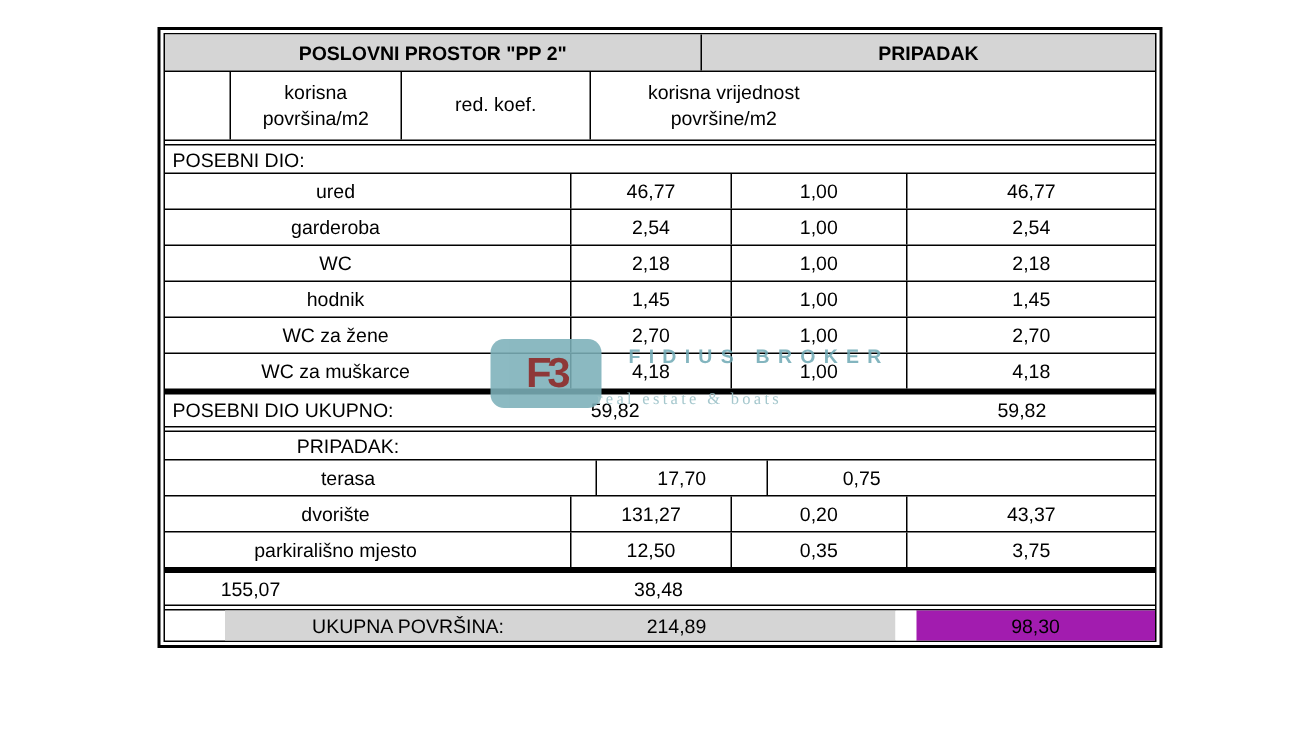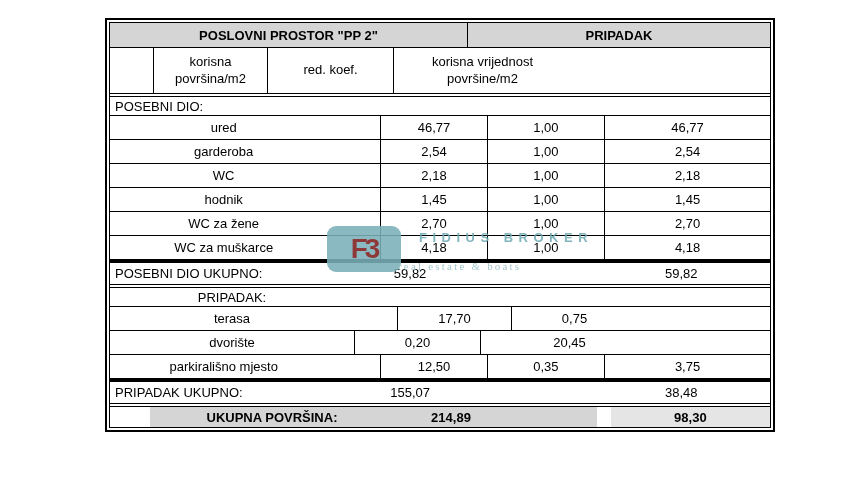--- a/index.html
+++ b/index.html
@@ -53,26 +53,26 @@
   .drow { height: 24px; border-top: 1px solid #000; }
 
   
   .total-row { height: 25px; border-top: 4px solid #000000; }
   .total-row .t1 { width: 244px; display: flex; align-items: center; padding-left: 5px; }
   .total-row .t2 { width: 114px; }
   .total-row .t3 { width: 126px; }
   .total-row .t4 { width: 178px; }
 
   
-  .grand { height: 24px; border-top: 4px double #000; font-weight: bold; padding-left: 40px; }
+  .grand { height: 24px; border-top: 4px double #000; font-weight: normal; padding-left: 40px; }
   .grand .gA { width: 477px; background: #d5d5d5; display: flex; }
   .grand .gA1 { width: 244px; }
   .grand .gA2 { width: 114px; }
   .grand .gGap { width: 15px; background: #ffffff; }
-  .grand .gB  { width: 170px; background: #e5e5e5; }
+  .grand .gB  { width: 170px; background: #a21caf; }
 
   
   .wm { position: absolute; pointer-events: none; }
   .wm-logo {
     left: 327px; top: 226px;
     width: 74px; height: 46px;
     background: #7cb0b9;
     border-radius: 9px;
     display: flex; align-items: center; justify-content: center;
     color: #7f1d1d;
@@ -178,32 +178,32 @@
       <span class="col1-span">PRIPADAK:</span>
     </div>
 
     <div class="frow drow">
       <div class="cell c1">terasa</div>
       <div class="cell c2">17,70</div>
       <div class="cell c3">0,75</div>
     </div>
     <div class="frow drow">
       <div class="cell c1">dvorište</div>
+      <div class="cell c2">131,27</div>
       <div class="cell c3">0,20</div>
-      <div class="cell c4">20,45</div>
+      <div class="cell c4">43,37</div>
     </div>
     <div class="frow drow">
       <div class="cell c1">parkirališno mjesto</div>
       <div class="cell c2">12,50</div>
       <div class="cell c3">0,35</div>
       <div class="cell c4">3,75</div>
     </div>
 
     <div class="frow total-row">
-      <div class="t1">PRIPADAK UKUPNO:</div>
       <div class="cell t2">155,07</div>
       <div class="t3"></div>
       <div class="cell t4">38,48</div>
     </div>
 
     <div class="frow grand">
       <div class="gA">
         <div class="cell gA1">UKUPNA POVRŠINA:</div>
         <div class="cell gA2">214,89</div>
       </div>

